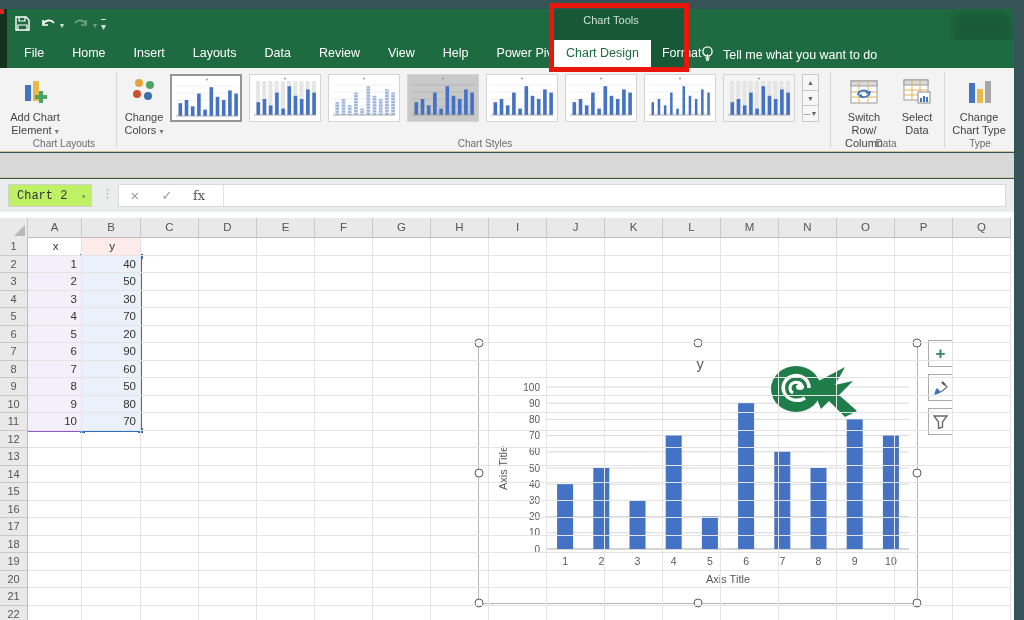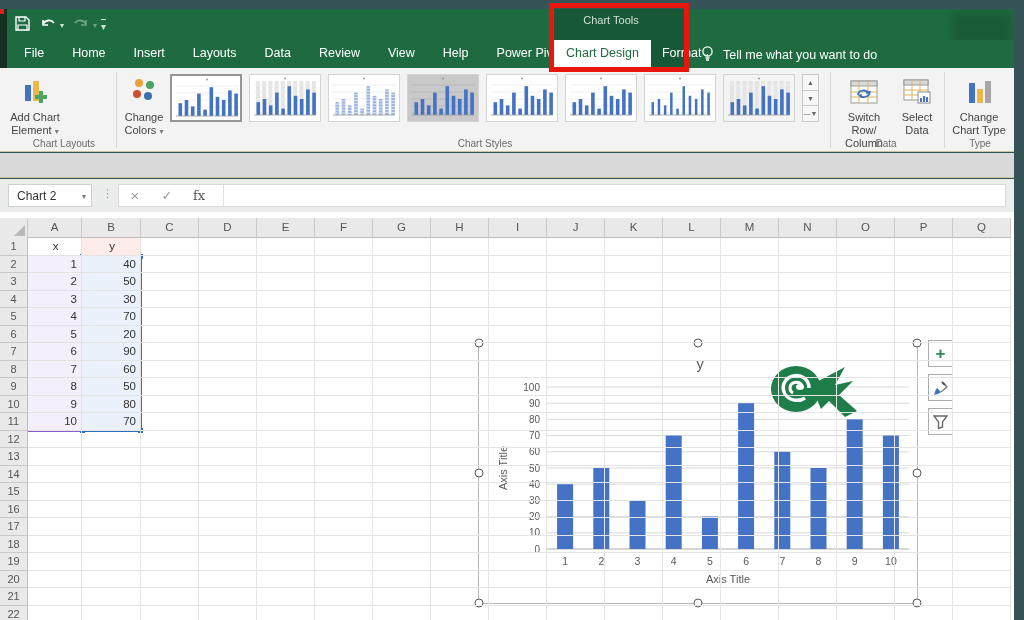--- a/index.html
+++ b/index.html
@@ -39,21 +39,21 @@
   .gallery { position:absolute; left:170px; top:6px; height:50px; display:flex; gap:7px; }
   .thumb { width:72px; height:48px; background:#fff; border:1px solid #d4d4d4; position:relative; overflow:hidden; }
   .thumb.sel { border:2px solid #969696; box-shadow:inset 0 0 0 2px #fff; }
   .gscroll { position:absolute; left:802px; top:6px; width:17px; height:48px; display:flex; flex-direction:column; }
   .gscroll div { flex:1; border:1px solid #c9c9c9; background:#f7f7f7; font-size:7px; color:#666; display:flex; align-items:center; justify-content:center; }
   .gscroll div + div { border-top:none; }
 
   
   .graystrip { position:absolute; left:0; top:153px; width:1014px; height:25px; background:#d9d9d9; border-bottom:1px solid #cec39b; }
   .fbar { position:absolute; left:0; top:179px; width:1014px; height:33px; background:#ebecec; display:flex; align-items:center; }
-  .namebox { position:absolute; left:8px; top:5px; width:84px; height:23px; background:#ffffff; border:1px solid #d0d0d0; font-size:12px; color:#333; padding:4px 0 0 8px; }
+  .namebox { position:absolute; left:8px; top:5px; width:84px; height:23px; background:#bef264; border:1px solid #d0d0d0; font-size:12px; color:#333; padding:4px 0 0 8px;font-family:Liberation Mono, monospace; }
   .namebox .nb-caret { position:absolute; right:5px; top:7px; font-size:8px; color:#777; }
   .fdots { position:absolute; left:102px; top:8px; color:#9a9a9a; font-size:11px; letter-spacing:0; }
   .fbtns { position:absolute; left:118px; top:5px; width:888px; height:23px; background:#fff; border:1px solid #d9d9d9; display:flex; align-items:center; }
   .fbtn { width:32px; text-align:center; color:#9a9a9a; font-size:13px; }
   .fx { font-family:"DejaVu Serif", serif; color:#555; font-size:13px; }
   .fdiv { width:1px; height:21px; background:#e2e2e2; margin-left:8px; }
 
   
   .sheet { position:absolute; left:0; top:212px; width:1014px; height:408px; background:#fff; overflow:hidden; }
   .hdr-band { position:absolute; left:0; top:6px; height:20px; width:1011px; background:#e9e9e9; border-bottom:1px solid #bdbdbd; }

